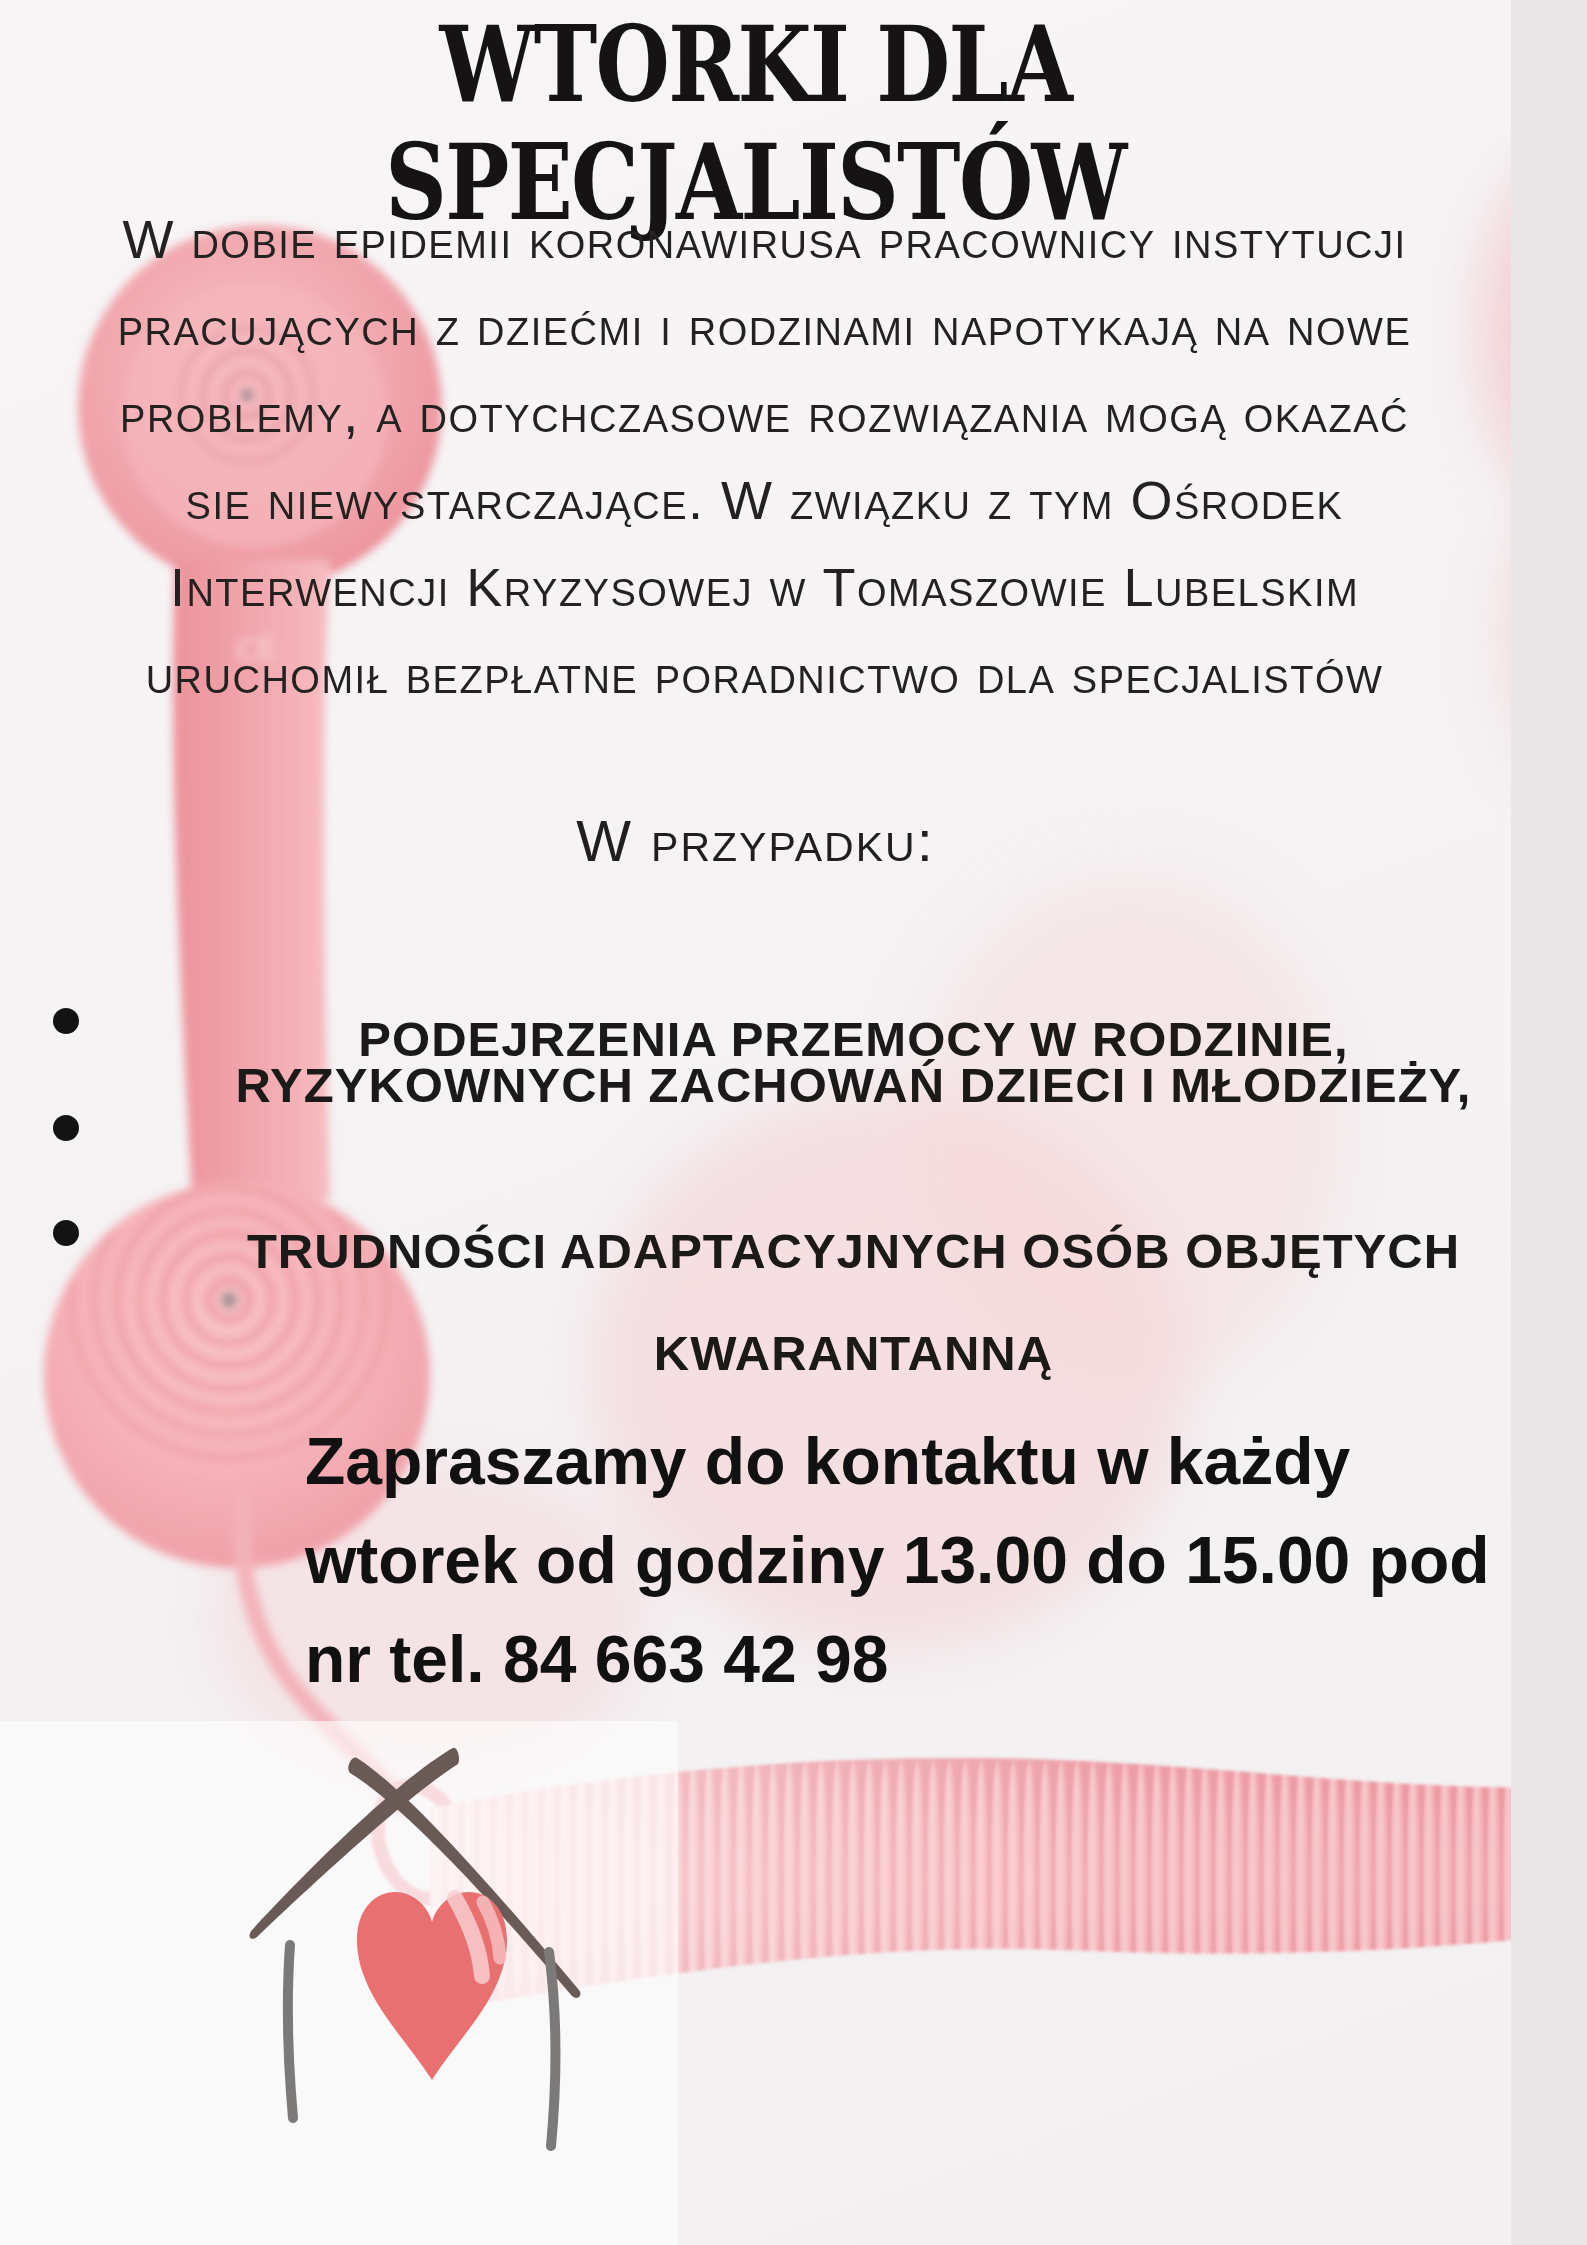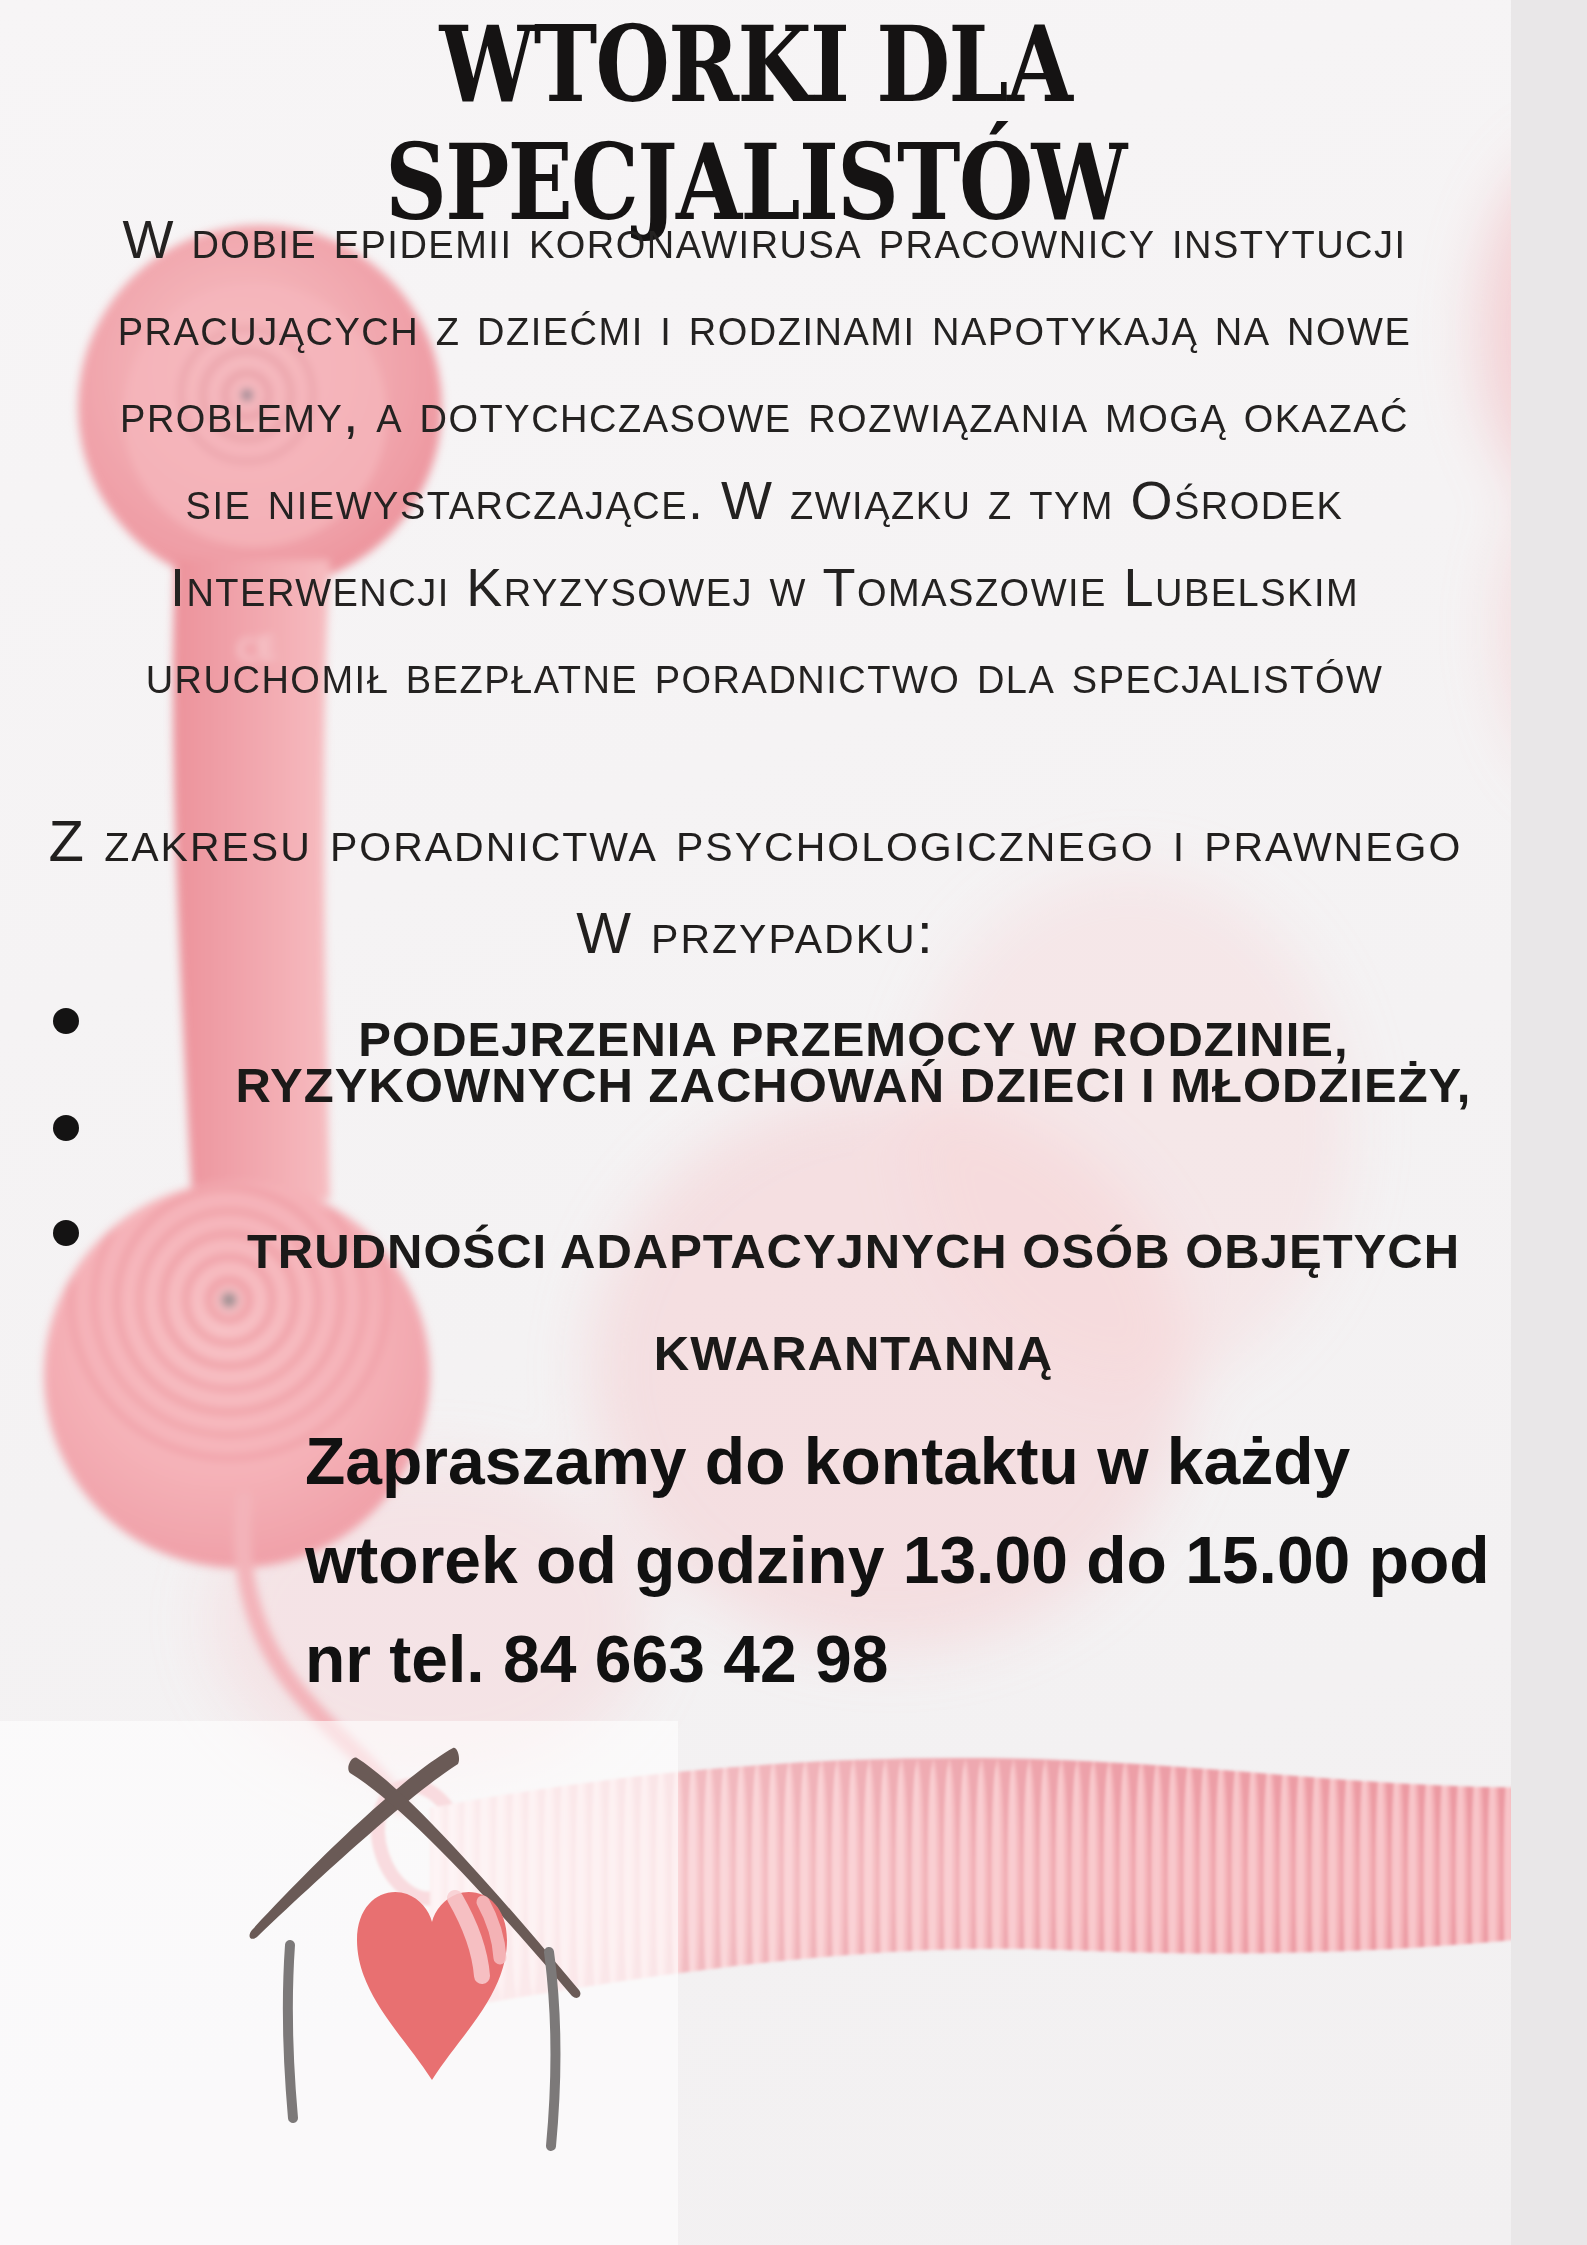--- a/index.html
+++ b/index.html
@@ -151,21 +151,20 @@
   <div class="abs intro">
     <div><span>W dobie  epidemii koronawirusa pracownicy instytucji</span><span class="b"></span><span></span></div>
     <div><span>pracujących z dziećmi i rodzinami napotykają na nowe</span><span class="b"></span><span></span></div>
     <div><span>problemy, a dotychczasowe rozwiązania mogą okazać</span><span class="b"></span><span></span></div>
     <div><span>sie niewystarczające. W związku z tym  </span><span class="b">Ośrodek</span><span></span></div>
     <div><span></span><span class="b">Interwencji Kryzysowej</span><span> w Tomaszowie Lubelskim</span></div>
     <div><span>uruchomił bezpłatne poradnictwo dla specjalistów</span><span class="b"></span><span></span></div>
   </div>
 
   <div class="abs scope">
-    <div>Z zakresu poradnictwa psychologicznego i prawnego</div>
     <div>W przypadku:</div>
   </div>
 
   <span class="abs bullet-dot" style="top:1008px"></span>
   <span class="abs bullet-dot" style="top:1115px"></span>
   <span class="abs bullet-dot" style="top:1220px"></span>
 
   <div class="abs bullet-line" style="top:992px">PODEJRZENIA PRZEMOCY W RODZINIE,</div>
   <div class="abs bullet-line" style="top:1038px">RYZYKOWNYCH ZACHOWAŃ DZIECI I MŁODZIEŻY,</div>
   <div class="abs bullet-line" style="top:1204px">TRUDNOŚCI ADAPTACYJNYCH OSÓB OBJĘTYCH</div>

